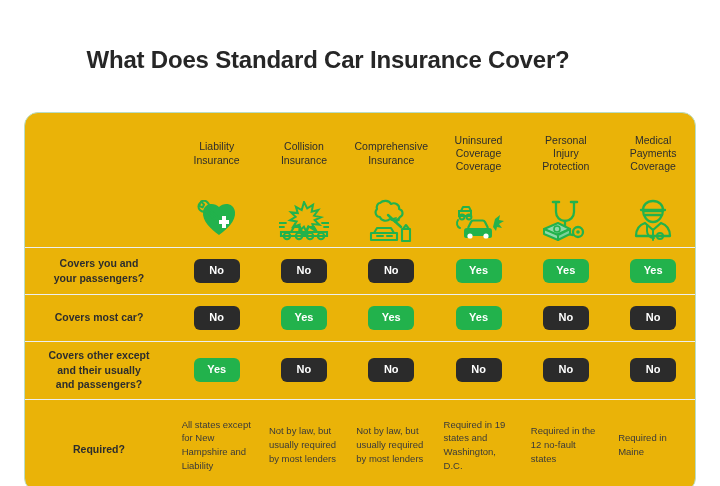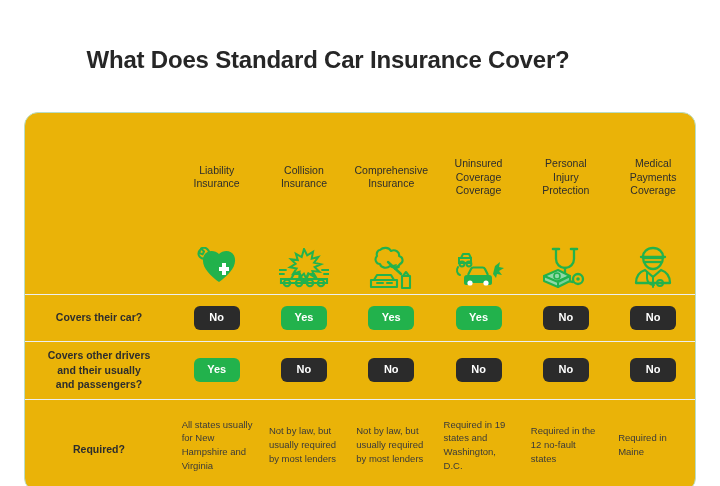--- a/index.html
+++ b/index.html
@@ -279,24 +279,48 @@
               <path d="M10 11h24" stroke="#22b24c" stroke-width="2.3" stroke-linecap="round"></path>
               <path d="M14 24l8 7 8-7c6 2 9 6 9 13H5c0-7 3-11 9-13z" fill="none" stroke="#22b24c" stroke-width="2.3" stroke-linejoin="round"></path>
               <path d="M22 31v10" stroke="#22b24c" stroke-width="2" stroke-linecap="round"></path>
               <path d="M16 26v6c0 4 3 7 7 7" fill="none" stroke="#22b24c" stroke-width="2" stroke-linecap="round"></path>
               <circle cx="29" cy="37" r="3" fill="none" stroke="#22b24c" stroke-width="2"></circle>
             </svg>
           </div>
         </td>
       </tr>
 
-
       <tr class="datarow row-divider">
         <td class="qcell">
-          <span class="qtext">Covers their car?</span>
+          <span class="qtext">Covers you and</span>
+          <span class="qtext">your passengers?</span>
+        </td>
+        <td>
+          <span class="badge no">No</span>
+        </td>
+        <td>
+          <span class="badge no">No</span>
+        </td>
+        <td>
+          <span class="badge no">No</span>
+        </td>
+        <td>
+          <span class="badge yes">Yes</span>
+        </td>
+        <td>
+          <span class="badge yes">Yes</span>
+        </td>
+        <td>
+          <span class="badge yes">Yes</span>
+        </td>
+      </tr>
+
+      <tr class="datarow row-divider">
+        <td class="qcell">
+          <span class="qtext">Covers most car?</span>
         </td>
         <td>
           <span class="badge no">No</span>
         </td>
         <td>
           <span class="badge yes">Yes</span>
         </td>
         <td>
           <span class="badge yes">Yes</span>
         </td>
@@ -306,21 +330,21 @@
         <td>
           <span class="badge no">No</span>
         </td>
         <td>
           <span class="badge no">No</span>
         </td>
       </tr>
 
       <tr class="datarow tall row-divider">
         <td class="qcell">
-          <span class="qtext">Covers other drivers</span>
+          <span class="qtext">Covers other except</span>
           <span class="qtext">and their usually</span>
           <span class="qtext">and passengers?</span>
         </td>
         <td>
           <span class="badge yes">Yes</span>
         </td>
         <td>
           <span class="badge no">No</span>
         </td>
         <td>
@@ -335,21 +359,21 @@
         <td>
           <span class="badge no">No</span>
         </td>
       </tr>
 
       <tr class="reqrow row-divider">
         <td class="qcell">
           <span class="qtext">Required?</span>
         </td>
         <td>
-          <span class="note">All states usually for New Hampshire and Virginia</span>
+          <span class="note">All states except for New Hampshire and Liability</span>
         </td>
         <td>
           <span class="note">Not by law, but usually required by most lenders</span>
         </td>
         <td>
           <span class="note">Not by law, but usually required by most lenders</span>
         </td>
         <td>
           <span class="note">Required in 19 states and Washington, D.C.</span>
         </td>

